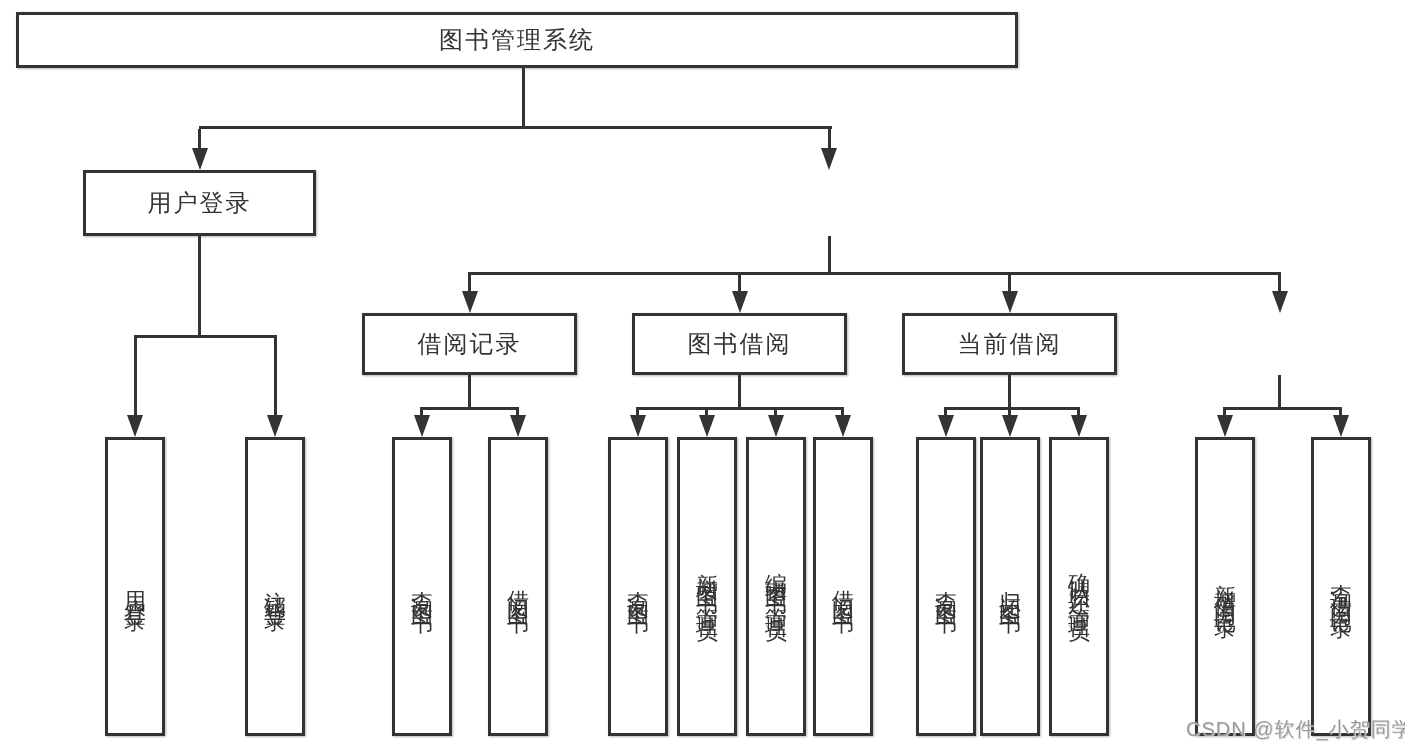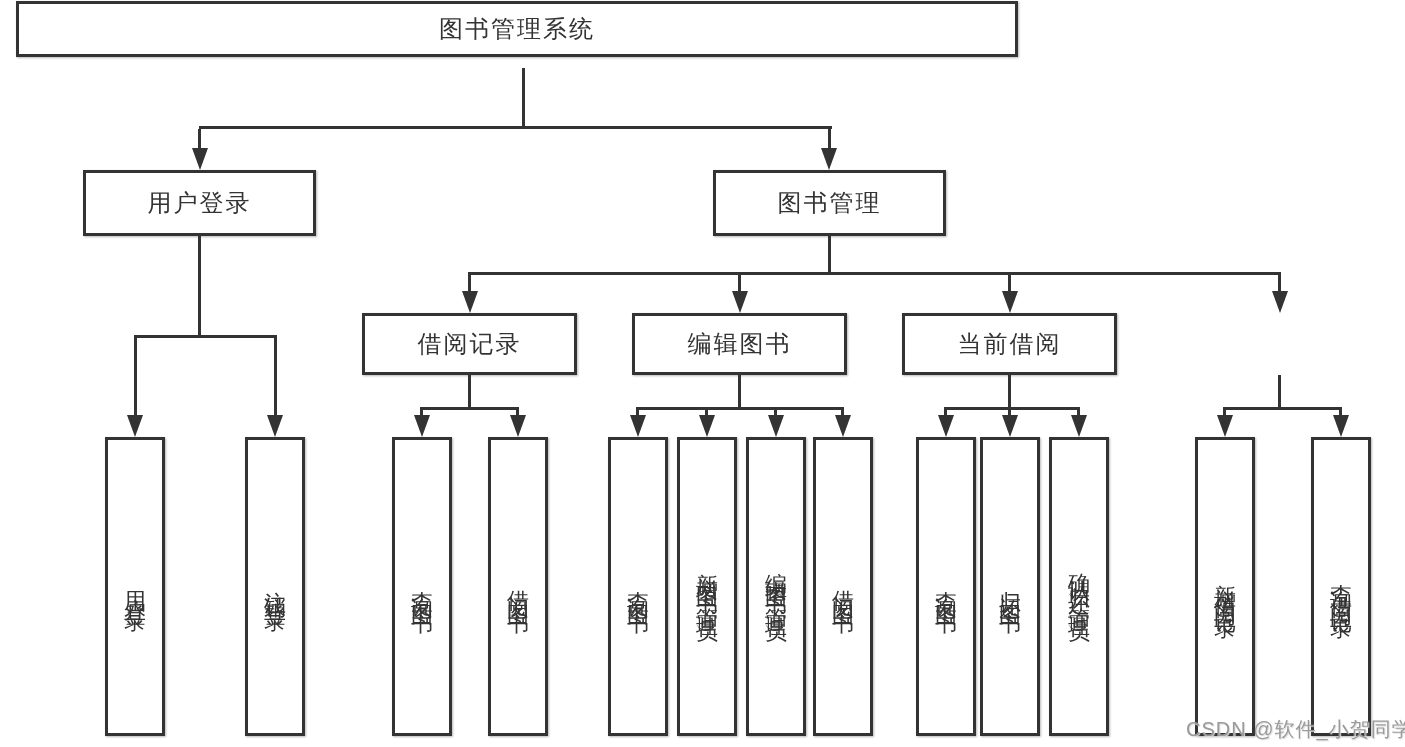--- a/index.html
+++ b/index.html
@@ -33,36 +33,33 @@
     position:absolute; left:1186px; top:716px;
     font-size:20px; letter-spacing:1px; color:#9a9a9a;
     text-shadow:1px 1px 1px #dcdcdc; white-space:nowrap;
   }
 </style>
 </head>
 <body>
 
 <div class="canvas">
 
-  <div class="node" style="left:16px;top:1px;width:1002px;height:56px;">
+  <div class="node" style="left:16px;top:12px;width:1002px;height:56px;">
     <span>图书管理系统</span>
   </div>
 
   <div class="node" style="left:83px;top:170px;width:233px;height:66px;">
     <span>用户登录</span>
   </div>
-  <div class="node" style="left:713px;top:170px;width:233px;height:66px;">
-    <span>图书管理</span>
-  </div>
 
   <div class="node" style="left:362px;top:313px;width:215px;height:62px;">
     <span>借阅记录</span>
   </div>
   <div class="node" style="left:632px;top:313px;width:215px;height:62px;">
-    <span>编辑图书</span>
+    <span>图书借阅</span>
   </div>
   <div class="node" style="left:902px;top:313px;width:215px;height:62px;">
     <span>当前借阅</span>
   </div>
 
   <div class="node vnode" style="left:105px;top:437px;width:60px;height:299px;">
     <span>用户登录</span>
   </div>
   <div class="node vnode" style="left:245px;top:437px;width:60px;height:299px;">
     <span>注销登录</span>

